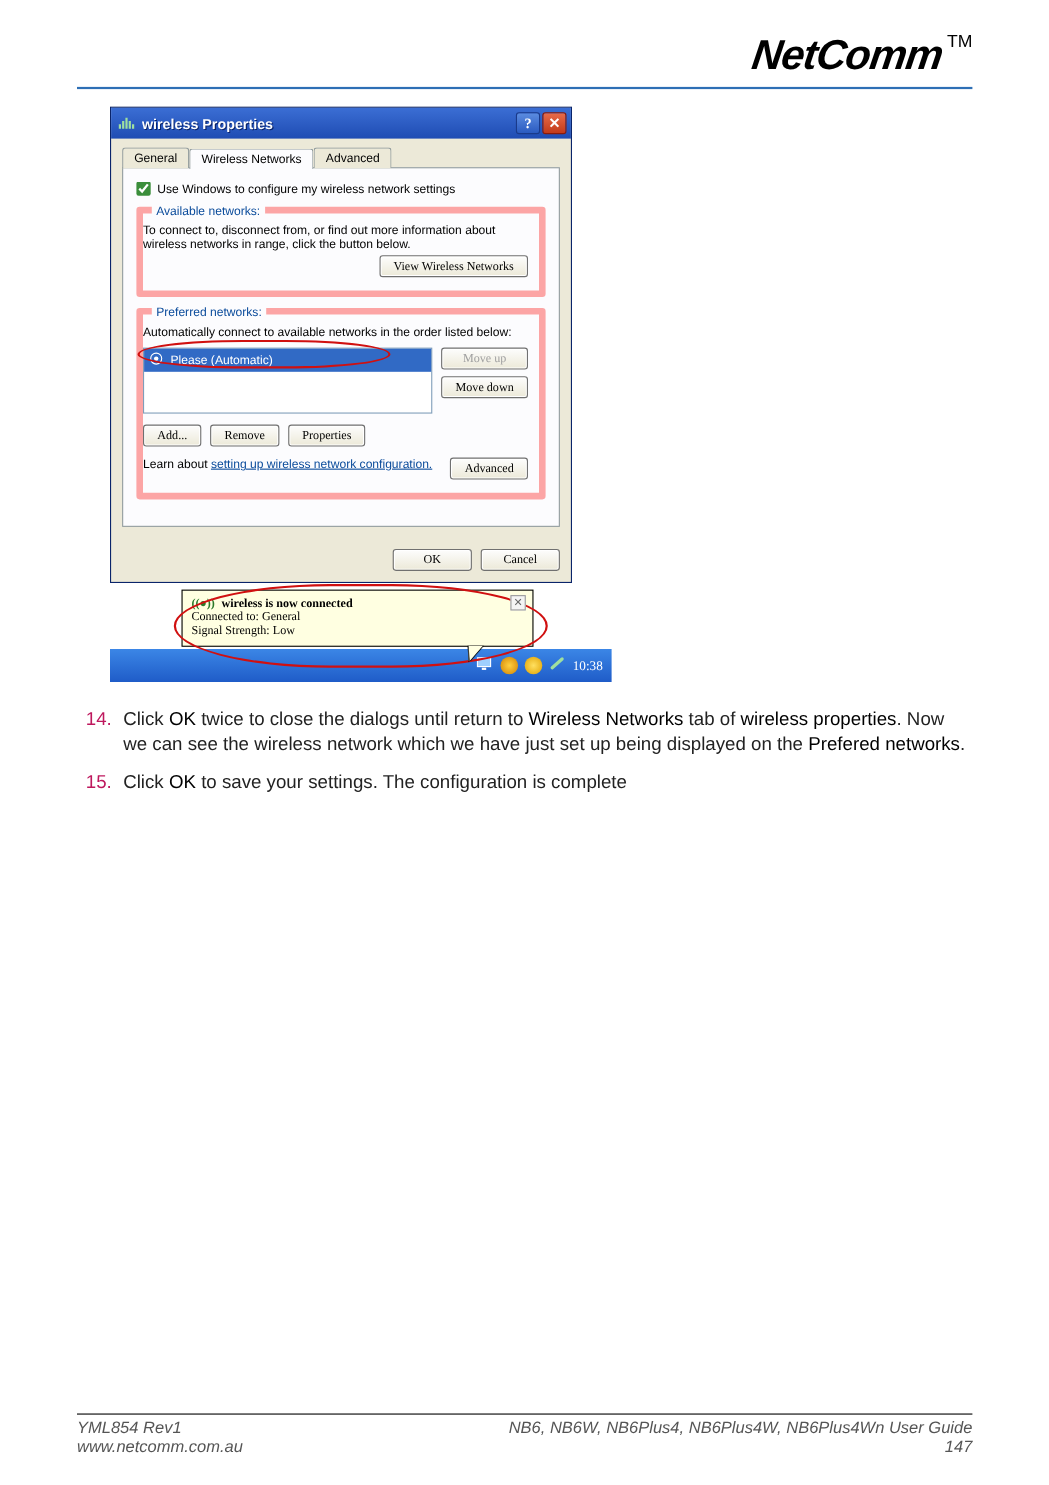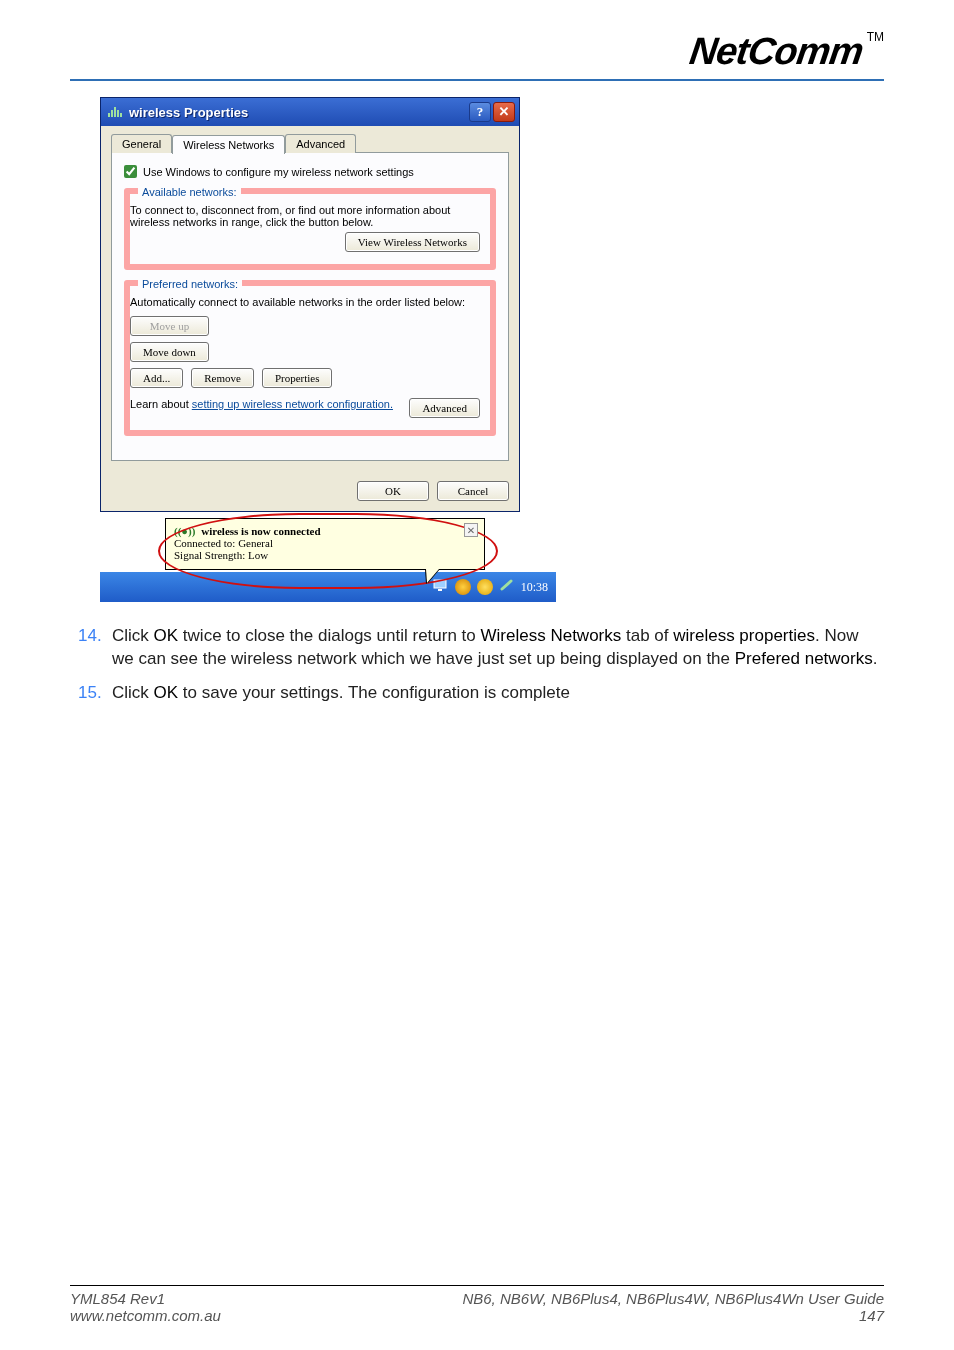--- a/index.html
+++ b/index.html
@@ -22,21 +22,21 @@
   .brand {
     font-family: 'Brush Script MT', cursive, Arial;
     font-style: italic;
     font-weight: 900;
     font-size: 38px;
     color: #000;
     letter-spacing: -1px;
     transform: skewX(-8deg);
     display: inline-block;
   }
-  .tm { font-size: 12px; vertical-align: top; font-style: normal; font-family: Arial; margin-left:4px;}
+  .tm { font-size: 16px; vertical-align: top; font-style: normal; font-family: Arial; margin-left:4px;}
   .hr-top { border: none; border-top: 2px solid #2e6fb5; margin-bottom: 16px; }
 
   
   .dialog {
     width: 420px;
     border: 1px solid #0a246a;
     background: #ece9d8;
     margin-left: 30px;
   }
   .titlebar {
@@ -126,21 +126,21 @@
     margin-left:30px; margin-top:2px;
     width:456px; height:30px; background:linear-gradient(#3b86e6,#1f5cc8);
     display:flex; justify-content:flex-end; align-items:center; padding-right:8px; gap:6px;
     color:#fff; font-family:Tahoma; font-size:12px;
   }
   .tray-ico { width:16px;height:16px;border-radius:50%; display:inline-block;}
 
   
   .steps { margin: 22px 0 0 8px; }
   .step { display:flex; margin-bottom:10px; font-family: 'Helvetica Neue', Arial; font-size:17px; color:#222; line-height:1.38; font-weight:300;}
-  .step .num { width:34px; flex-shrink:0; color:#3b82f6; font-size:17px;}
+  .step .num { width:34px; flex-shrink:0; color:#be185d; font-size:17px;}
   .step .txt { flex:1; }
   .step .txt b, .step .txt strong { font-weight:400; color:#000;}
 
   
   .footer {
     position:absolute; bottom:26px; left:70px; right:70px;
     border-top:1px solid #000; padding-top:4px;
     display:flex; justify-content:space-between; font-style:italic; color:#555;
     font-family: Arial; font-size:15px;
   }
@@ -185,20 +185,32 @@
           <div>To connect to, disconnect from, or find out more information about wireless networks in range, click the button below.</div>
           <div style="text-align:right; margin-top:4px;">
             <button class="xp-btn">View Wireless Networks</button>
           </div>
         </div>
 
         <div class="group">
           <span class="group-legend">Preferred networks:</span>
           <div>Automatically connect to available networks in the order listed below:</div>
           <div style="display:flex; gap:8px;">
+            <div class="netlist" style="flex:1; position:relative;">
+              <div class="netitem">
+                <span>
+                  <svg width="14" height="14" viewBox="0 0 14 14">
+                      <circle cx="7" cy="7" r="5" fill="none" stroke="#fff" stroke-width="1"></circle>
+                      <circle cx="7" cy="7" r="2" fill="#fff"></circle>
+                    </svg>
+                </span>
+                <span>Please (Automatic)</span>
+              </div>
+              <div class="red-oval oval1"></div>
+            </div>
             <div style="display:flex; flex-direction:column; gap:6px; margin-top:8px;">
               <button class="xp-btn disabled">Move up</button>
               <button class="xp-btn">Move down</button>
             </div>
           </div>
           <div class="row-btns">
             <button class="xp-btn">Add...</button>
             <button class="xp-btn">Remove</button>
             <button class="xp-btn">Properties</button>
           </div>

